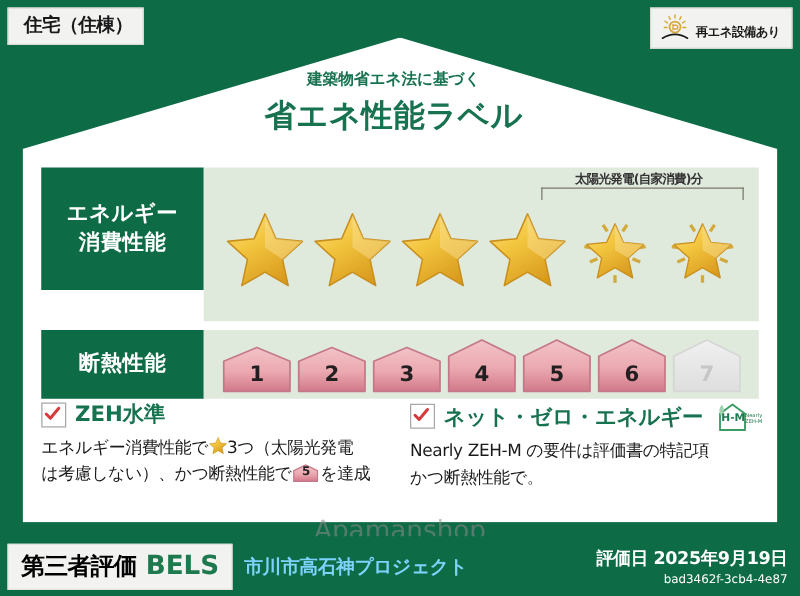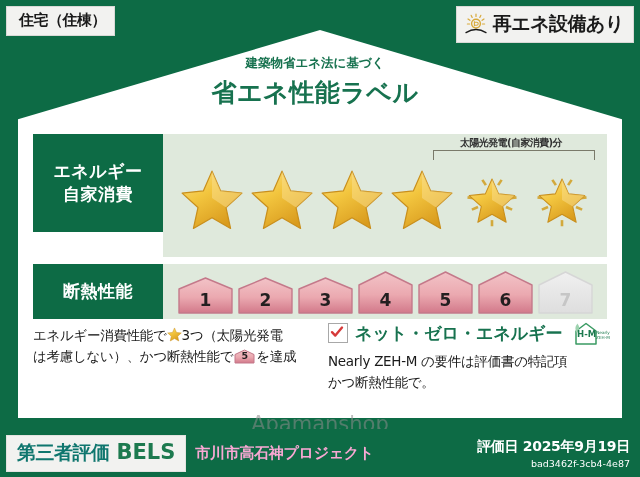--- a/index.html
+++ b/index.html
@@ -25,22 +25,22 @@
     background:#f2f2f0;border:1px solid #d9d9d6;
     padding:5px 8px 6px 12px;
     font-size:15px;font-weight:bold;color:#1a1a1a;
     letter-spacing:-0.5px;line-height:1.1;
     z-index:6;
   }
   .badge-renew{
     position:absolute;right:6px;top:6px;
     background:#f2f2f0;border:1px solid #d9d9d6;
     padding:4px 9px 5px 6px;
-    display:flex;align-items:center;gap:4px;
-    font-size:19px;font-weight:bold;color:#1a1a1a;
+    display:flex;align-items:flex-end;gap:4px;
+    font-size:10px;font-weight:bold;color:#1a1a1a;
     letter-spacing:-0.5px;z-index:6;
   }
   .sun-icon{width:26px;height:22px;flex:none;display:block;}
 
   
   .title-wrap{position:absolute;left:0;right:10px;top:55px;text-align:center;z-index:5;}
   .title-sub{font-size:12.5px;font-weight:bold;color:#17724f;letter-spacing:0px;}
   .title-main{font-size:25px;font-weight:bold;color:#17724f;letter-spacing:0.5px;margin-top:4px;}
 
   
@@ -118,23 +118,23 @@
 
   
   .footer{
     position:absolute;left:0;right:0;bottom:0;height:48px;background:#0d6b45;z-index:8;
     display:flex;align-items:center;
   }
   .bels-box{
     margin-left:6px;background:#f2f2f0;border:1px solid #e3e3e0;
     padding:4px 10px 5px 10px;display:flex;align-items:baseline;gap:7px;
   }
-  .bels-jp{font-size:19px;font-weight:bold;color:#0f766e;letter-spacing:-0.5px;}
+  .bels-jp{font-size:19px;font-weight:bold;color:#000000;letter-spacing:-0.5px;}
   .bels-en{font-size:21px;font-weight:bold;color:#1d7a4f;letter-spacing:0px;}
-  .proj{margin-left:9px;color:#f9a8d4;font-size:15px;font-weight:bold;letter-spacing:-0.3px;}
+  .proj{margin-left:9px;color:#7dd3fc;font-size:15px;font-weight:bold;letter-spacing:-0.3px;}
   .foot-right{margin-left:auto;margin-right:10px;text-align:right;color:#fff;}
   .eval-date{font-size:14px;font-weight:bold;letter-spacing:-0.3px;}
   .eval-id{font-size:9.5px;margin-top:2px;letter-spacing:0px;}
 </style>
 </head>
 <body>
 
 <div id="label-root">
 
   <div class="house-body"></div>
@@ -166,21 +166,21 @@
   <div class="title-wrap">
     <div class="title-sub">建築物省エネ法に基づく</div>
     <div class="title-main">省エネ性能ラベル</div>
   </div>
 
   <div class="rows">
 
     <div class="perf-row row-energy">
       <div class="perf-label">
         <span>エネルギー</span>
-        <span>自家消費</span>
+        <span>消費性能</span>
       </div>
       <div class="perf-field">
         <div class="solar-note">太陽光発電(自家消費)分</div>
         <div class="solar-bracket"></div>
         <div class="stars">
 
           <div class="star-cell">
             <svg class="star-svg" viewBox="0 0 64 64">
               <defs>
                   <linearGradient id="g1" x1="0" y1="0" x2="0.6" y2="1">
@@ -319,20 +319,28 @@
           </div>
 
         </div>
       </div>
     </div>
   </div>
 
   <div class="criteria">
 
     <div class="crit-col">
+      <div class="crit-head">
+        <span class="chk">
+          <svg viewBox="0 0 14 14">
+              <path d="M2 7.2 L5.3 10.6 L12 2.6" fill="none" stroke="#d63a3a" stroke-width="2.4" stroke-linecap="round" stroke-linejoin="round"></path>
+            </svg>
+        </span>
+        <span class="crit-title">ZEH水準</span>
+      </div>
       <div class="crit-body">
         <span>エネルギー消費性能で</span><span class="inline-star"><svg viewBox="0 0 64 64" width="15" height="15">
               <path d="M32 4 L40.4 23.2 L61 25.3 L45.6 39.3 L50 59.6 L32 49.2 L14 59.6 L18.4 39.3 L3 25.3 L23.6 23.2 Z" fill="url(#g1)" stroke="#c98f1c" stroke-width="2"></path>
             </svg></span><span>3つ（太陽光発電</span><br>
         <span>は考慮しない）、かつ断熱性能で</span><span class="inline-house"><svg viewBox="0 0 21 15">
               <path d="M1 14 L1 5.5 L10.5 1 L20 5.5 L20 14 Z" fill="url(#hp)" stroke="#c4798a" stroke-width="1"></path>
             </svg><span>5</span></span><span>を達成</span>
       </div>
     </div>
 

